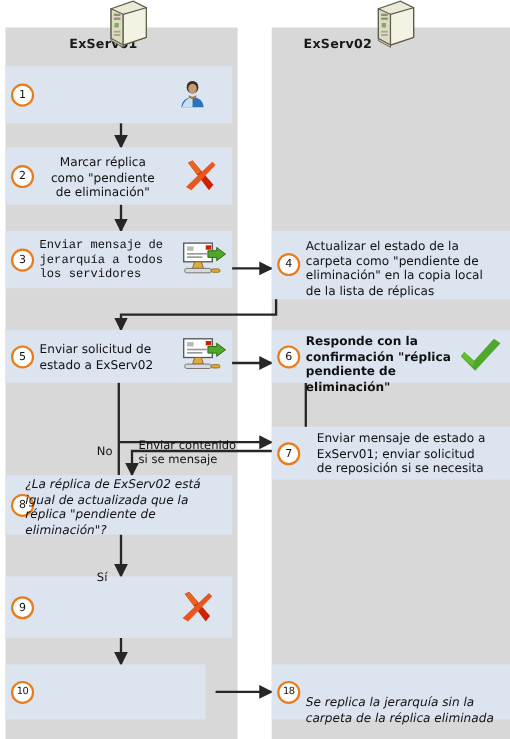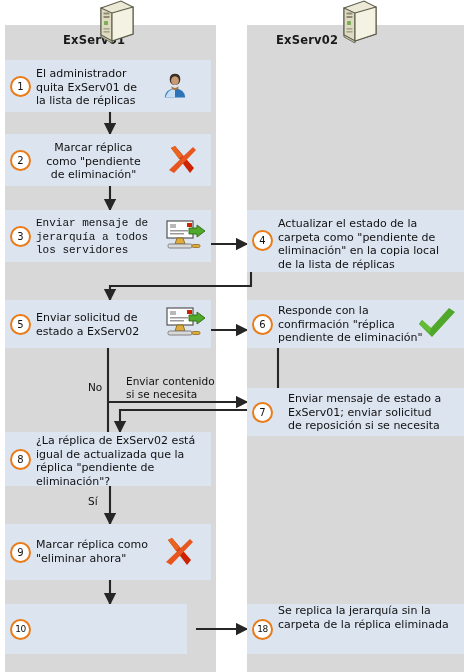--- a/index.html
+++ b/index.html
@@ -74,20 +74,21 @@
   .badge.wide { font-size: 9px; letter-spacing: -0.4px; }
 
   .icon-wrap { position: absolute; }
 
   .edge-label {
     position: absolute;
     font-size: 10.5px;
     line-height: 13px;
     color: #111111;
     white-space: pre-line;
+    margin-top: 24px;
   }
 </style>
 </head>
 <body>
 
 <div id="canvas">
 
   <div class="lane lane-left"></div>
   <div class="lane lane-right"></div>
 
@@ -151,23 +152,20 @@
       <line x1="110" y1="486" x2="110" y2="524" marker-end="url(#arrow)"></line>
 
       <line x1="110" y1="580" x2="110" y2="604" marker-end="url(#arrow)"></line>
 
       <line x1="196" y1="629" x2="247" y2="629" marker-end="url(#arrow)"></line>
     </g>
   </svg>
 
   <div class="box" style="left:5px; top:60px; width:206px; height:52px;">
     <div class="badge" style="left:5px; top:16px;">1</div>
-    <div class="box-text" style="left:31px; top:7px; width:115px;">El administrador
-quita ExServ01 de
-la lista de réplicas</div>
     <div class="icon-wrap" style="left:155px; top:11px;">
       <svg width="30" height="30" viewBox="0 0 30 30">
         <ellipse cx="15" cy="8.5" rx="5.3" ry="5.6" fill="#3b2f24"></ellipse>
         <ellipse cx="15" cy="9.6" rx="3.9" ry="4.4" fill="#c79a72"></ellipse>
         <path d="M9.7,7.2 a5.4,5.4 0 0 1 10.6,0 q-1.4,-2.2 -5.3,-2.2 q-3.9,0 -5.3,2.2 z" fill="#3b2f24"></path>
         <path d="M4.8,26.5 q0.6,-8.6 10.2,-9.1 q9.6,0.5 10.2,9.1 z" fill="#2c73b8"></path>
         <path d="M15,17.4 q-7.5,1.1 -9.6,9.1 l9.6,0 z" fill="#c7dff3"></path>
         <path d="M11.6,15.3 q3.4,3.3 6.8,0 l0,2.4 q-3.4,2.6 -6.8,0 z" fill="#a8763f"></path>
       </svg>
     </div>
@@ -229,67 +227,65 @@
         <path d="M14,19 L20,19 L22,25 L12,25 Z" fill="#e0ab3d" stroke="#8a6a1c" stroke-width="0.9"></path>
         <rect x="5" y="25" width="24" height="4" rx="1.6" fill="#d9d9d9" stroke="#777777" stroke-width="0.9"></rect>
         <rect x="29" y="25.5" width="8" height="3" rx="1.4" fill="#e0ab3d" stroke="#8a6a1c" stroke-width="0.8"></rect>
         <path d="M26,9 L34,9 L34,6 L42,12 L34,18 L34,15 L26,15 Z" fill="#4fa829" stroke="#2f6b17" stroke-width="0.9"></path>
       </svg>
     </div>
   </div>
 
   <div class="box" style="left:247px; top:300px; width:217px; height:48px;">
     <div class="badge" style="left:5px; top:14px;">6</div>
-    <div class="box-text" style="left:31px; top:4px; width:156px;">Responde con la
+    <div class="box-text" style="left:31px; top:4px; width:156px;font-weight:bold;">Responde con la
 confirmación "réplica
 pendiente de eliminación"</div>
     <div class="icon-wrap" style="left:168px; top:5px;">
       <svg width="44" height="36" viewBox="0 0 44 36">
         <path d="M4,19 L7,15 L16,23 L34,3 L40,7 L17,32 Z" fill="#4fa829"></path>
         <path d="M4,19 L7,15 L16,23 L15,28 Z" fill="#63bd34"></path>
       </svg>
     </div>
   </div>
 
   <div class="box" style="left:247px; top:388px; width:217px; height:48px;">
     <div class="badge" style="left:5px; top:14px;">7</div>
     <div class="box-text" style="left:41px; top:4px; width:186px;">Enviar mensaje de estado a
 ExServ01; enviar solicitud
 de reposición si se necesita</div>
   </div>
 
   <div class="box" style="left:5px; top:432px; width:206px; height:54px;">
     <div class="badge" style="left:5px; top:17px;">8</div>
-    <div class="box-text" style="left:31px; top:2px; width:178px;">¿La réplica de ExServ02 está
+    <div class="box-text" style="left:18px; top:2px; width:178px;font-style:italic;">¿La réplica de ExServ02 está
 igual de actualizada que la
 réplica "pendiente de
 eliminación"?</div>
   </div>
 
   <div class="box" style="left:5px; top:524px; width:206px; height:56px;">
     <div class="badge" style="left:5px; top:18px;">9</div>
-    <div class="box-text" style="left:31px; top:14px; width:126px;">Marcar réplica como
-"eliminar ahora"</div>
     <div class="icon-wrap" style="left:157px; top:11px;">
       <svg width="34" height="34" viewBox="0 0 34 34">
         <path d="M6,5 L10,3 L29,25 L25,30 Z" fill="#cc2200"></path>
         <path d="M28,4 L31,7 L9,30 L4,27 Z" fill="#e8561f"></path>
         <path d="M6,5 L10,3 L18,13 L14,16 Z" fill="#e8641f"></path>
       </svg>
     </div>
   </div>
 
   <div class="box" style="left:5px; top:604px; width:182px; height:50px;">
     <div class="badge wide" style="left:5px; top:15px;">10</div>
   </div>
 
   <div class="box" style="left:247px; top:604px; width:217px; height:50px;">
     <div class="badge wide" style="left:5px; top:15px;">18</div>
-    <div class="box-text" style="left:31px; top:0; width:186px;">Se replica la jerarquía sin la
+    <div class="box-text" style="left:31px; top:28px; width:186px;font-style:italic;">Se replica la jerarquía sin la
 carpeta de la réplica eliminada</div>
   </div>
 
   <div class="edge-label" style="left:88px; top:381px;">No</div>
   <div class="edge-label" style="left:126px; top:375px;">Enviar contenido
-si se necesita</div>
+si se mensaje</div>
   <div class="edge-label" style="left:88px; top:495px;">Sí</div>
 
 </div>
 
 </body></html>

